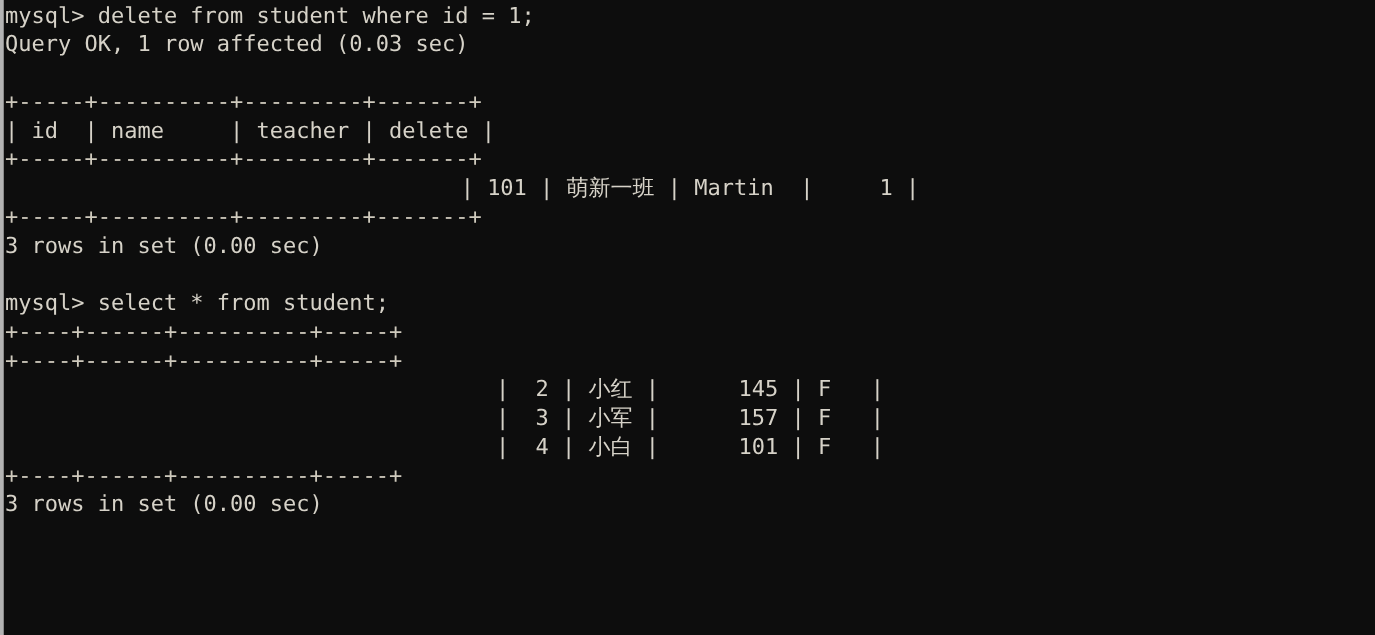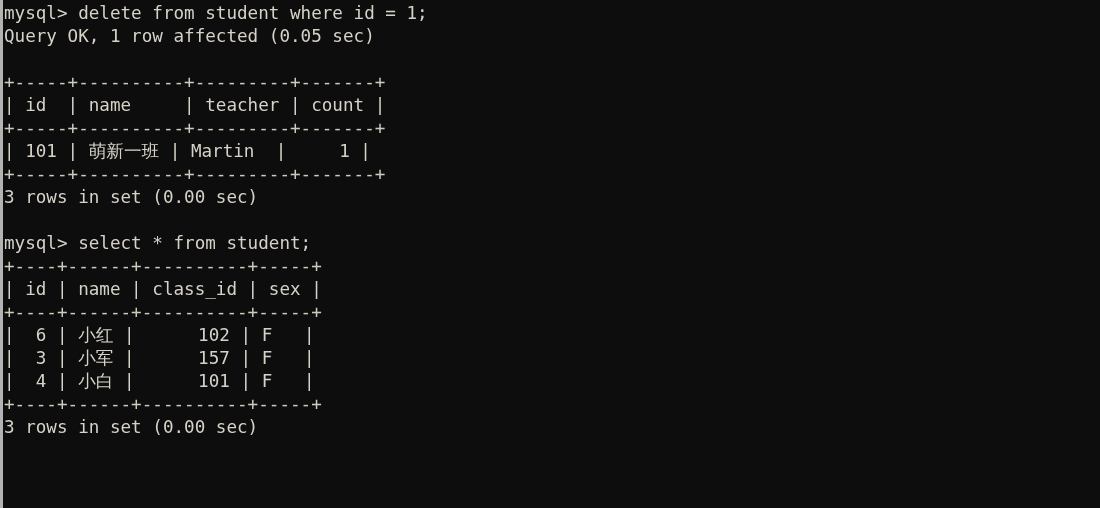--- a/index.html
+++ b/index.html
@@ -46,43 +46,43 @@
   }
   .line.blank {
     color: transparent;
   }
   .line.rule {
     color: #cfcabd;
   }
   .line.cjk {
     
     font-family: "DejaVu Sans Mono", monospace;
+    text-align: center;
   }
 </style>
 </head>
 <body>
 
 <div id="terminal">
   <div id="window-edge"></div>
   <div id="console">
 
     <span class="line">mysql&gt; delete from student where id = 1;</span>
-    <span class="line">Query OK, 1 row affected (0.05 sec)</span>
+    <span class="line">Query OK, 1 row affected (0.03 sec)</span>
     <span class="line blank"></span>
     <span class="line rule">+-----+----------+---------+-------+</span>
-    <span class="line">| id  | name     | teacher | count |</span>
+    <span class="line">| id  | name     | teacher | delete |</span>
     <span class="line rule">+-----+----------+---------+-------+</span>
     <span class="line cjk">| 101 | 萌新一班 | Martin  |     1 |</span>
     <span class="line rule">+-----+----------+---------+-------+</span>
     <span class="line">3 rows in set (0.00 sec)</span>
     <span class="line blank"></span>
     <span class="line">mysql&gt; select * from student;</span>
     <span class="line rule">+----+------+----------+-----+</span>
-    <span class="line">| id | name | class_id | sex |</span>
     <span class="line rule">+----+------+----------+-----+</span>
-    <span class="line cjk">|  6 | 小红 |      102 | F   |</span>
+    <span class="line cjk">|  2 | 小红 |      145 | F   |</span>
     <span class="line cjk">|  3 | 小军 |      157 | F   |</span>
     <span class="line cjk">|  4 | 小白 |      101 | F   |</span>
     <span class="line rule">+----+------+----------+-----+</span>
     <span class="line">3 rows in set (0.00 sec)</span>
 
   </div>
 </div>
 
 </body></html>

